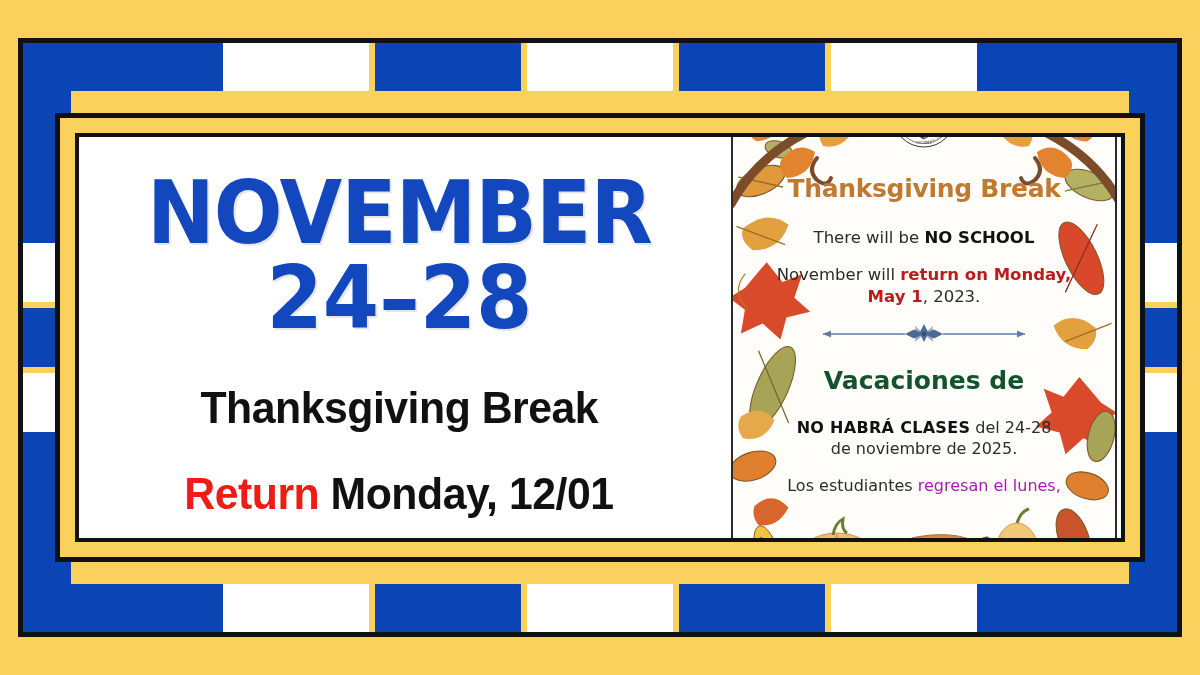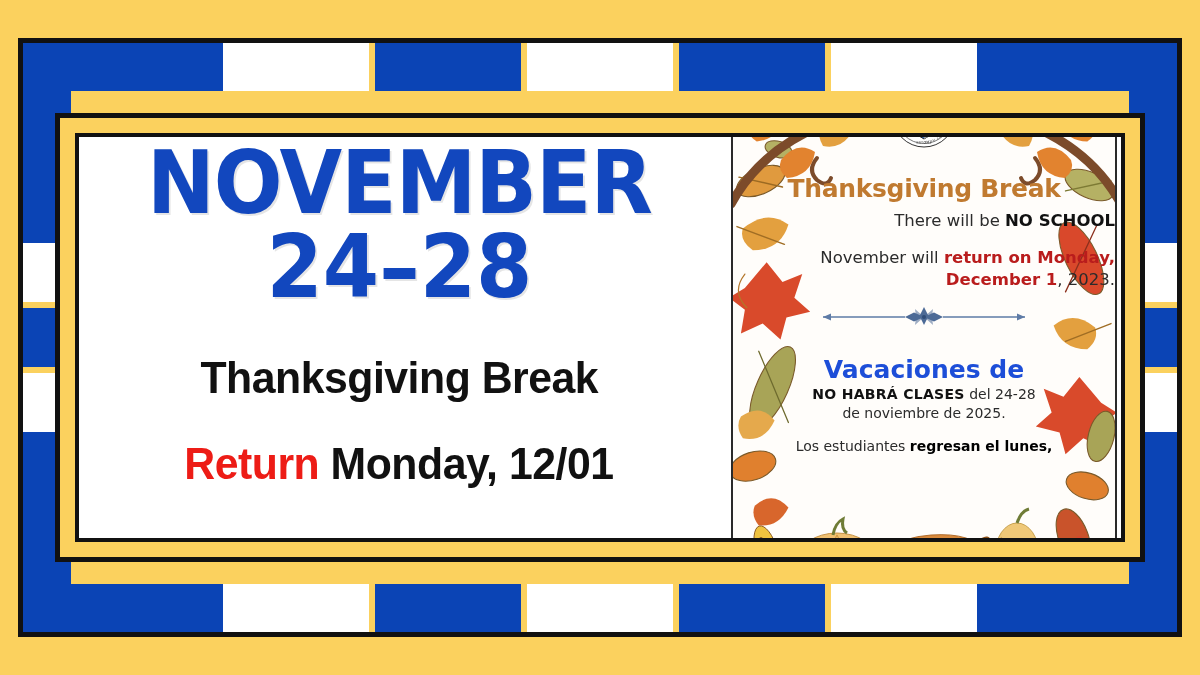--- a/index.html
+++ b/index.html
@@ -28,22 +28,22 @@
   }
   .canvas{
     position:absolute;left:75px;top:133px;right:75px;bottom:133px;
     border:4px solid #111111;box-sizing:border-box;background:#FFFFFF;
     overflow:hidden;
   }
 
   
   .left-col{
     position:absolute;left:0;top:0;width:640px;height:100%;
-    display:flex;flex-direction:column;align-items:center;
-    padding-top:4px;box-sizing:border-box;
+    display:flex;flex-direction:column;align-items:center;justify-content:center;
+    padding-top:16px;box-sizing:border-box;
   }
   .headline{
     color:#1247BE;
     font-family:"DejaVu Sans","Liberation Sans",sans-serif;
     font-weight:700;
     font-size:88px;
     line-height:0.96;
     letter-spacing:-1px;
     text-align:center;
     transform:scaleX(0.92);
@@ -76,31 +76,31 @@
   .arc{position:absolute;left:-4px;top:10px;width:394px;height:120px;z-index:3;pointer-events:none;}
   .leaf-layer{position:absolute;inset:0;z-index:2;pointer-events:none;}
   .harvest{position:absolute;left:0;bottom:0;width:386px;height:90px;z-index:4;pointer-events:none;}
 
   .flyer-text{position:absolute;left:0;top:0;width:100%;z-index:5;text-align:center;
     font-family:"DejaVu Sans","Liberation Sans",sans-serif;}
 
   .f-title{
     margin-top:84px;font-size:25px;font-weight:700;color:#C07A30;letter-spacing:-0.3px;
   }
-  .f-body{margin-top:7px;font-size:16.5px;color:#2b2b2b;line-height:1.32;text-align:right;}
+  .f-body{margin-top:24px;font-size:16.5px;color:#2b2b2b;line-height:1.32;}
   .f-body b{color:#111;font-weight:700;}
   .f-body .gold{color:#b91c1c;font-weight:700;}
   .f-gap{height:15px;}
 
   .divider{margin:16px auto 0;width:230px;height:22px;}
 
-  .f-title2{margin-top:24px;font-size:25px;font-weight:700;color:#1d4ed8;line-height:1.12;}
-  .f-body2{margin-top:1px;font-size:14px;color:#2b2b2b;line-height:1.32;}
+  .f-title2{margin-top:18px;font-size:25px;font-weight:700;color:#14532d;line-height:1.12;}
+  .f-body2{margin-top:22px;font-size:16px;color:#2b2b2b;line-height:1.32;}
   .f-body2 b{color:#111;font-weight:700;letter-spacing:0.3px;}
-  .f-body2 .gold{color:#000000;font-weight:700;}
+  .f-body2 .gold{color:#a21caf;font-weight:400;}
 </style>
 </head>
 <body>
 
 <div id="poster">
 
   <div class="frame-black-outer">
     <div id="tile-band">
         <div class="band blue" style="left: 0px; top: 0px; width: 200px; height: 48px; background: rgb(11, 68, 181);"></div>
         <div class="band blue" style="left: 0px; top: 0px; width: 48px; height: 200px; background: rgb(11, 68, 181);"></div>
@@ -214,21 +214,21 @@
           </svg>
         </div>
 
         <div class="flyer-text">
           <div class="f-title">Thanksgiving Break</div>
 
           <div class="f-body">
             <div><span>There will be </span><b>NO SCHOOL</b></div>
             <div class="f-gap"></div>
             <div><span>November will </span><span class="gold">return on Monday,</span></div>
-            <div><span class="gold">December 1</span><span>, 2023.</span></div>
+            <div><span class="gold">May 1</span><span>, 2023.</span></div>
           </div>
 
           <svg class="divider" viewBox="0 0 230 22">
             <line x1="14" y1="11" x2="96" y2="11" stroke="#5E7BA6" stroke-width="1.4"></line>
             <line x1="134" y1="11" x2="216" y2="11" stroke="#5E7BA6" stroke-width="1.4"></line>
             <path d="M14 11 l8-3.5 v7z" fill="#5E7BA6"></path>
             <path d="M216 11 l-8-3.5 v7z" fill="#5E7BA6"></path>
             <g fill="#4C6A96">
               <path d="M115 1 l4.5 9 l-4.5 9 l-4.5-9z"></path>
               <path d="M96 11 l9-4.5 l10 4.5 l-10 4.5z"></path>

